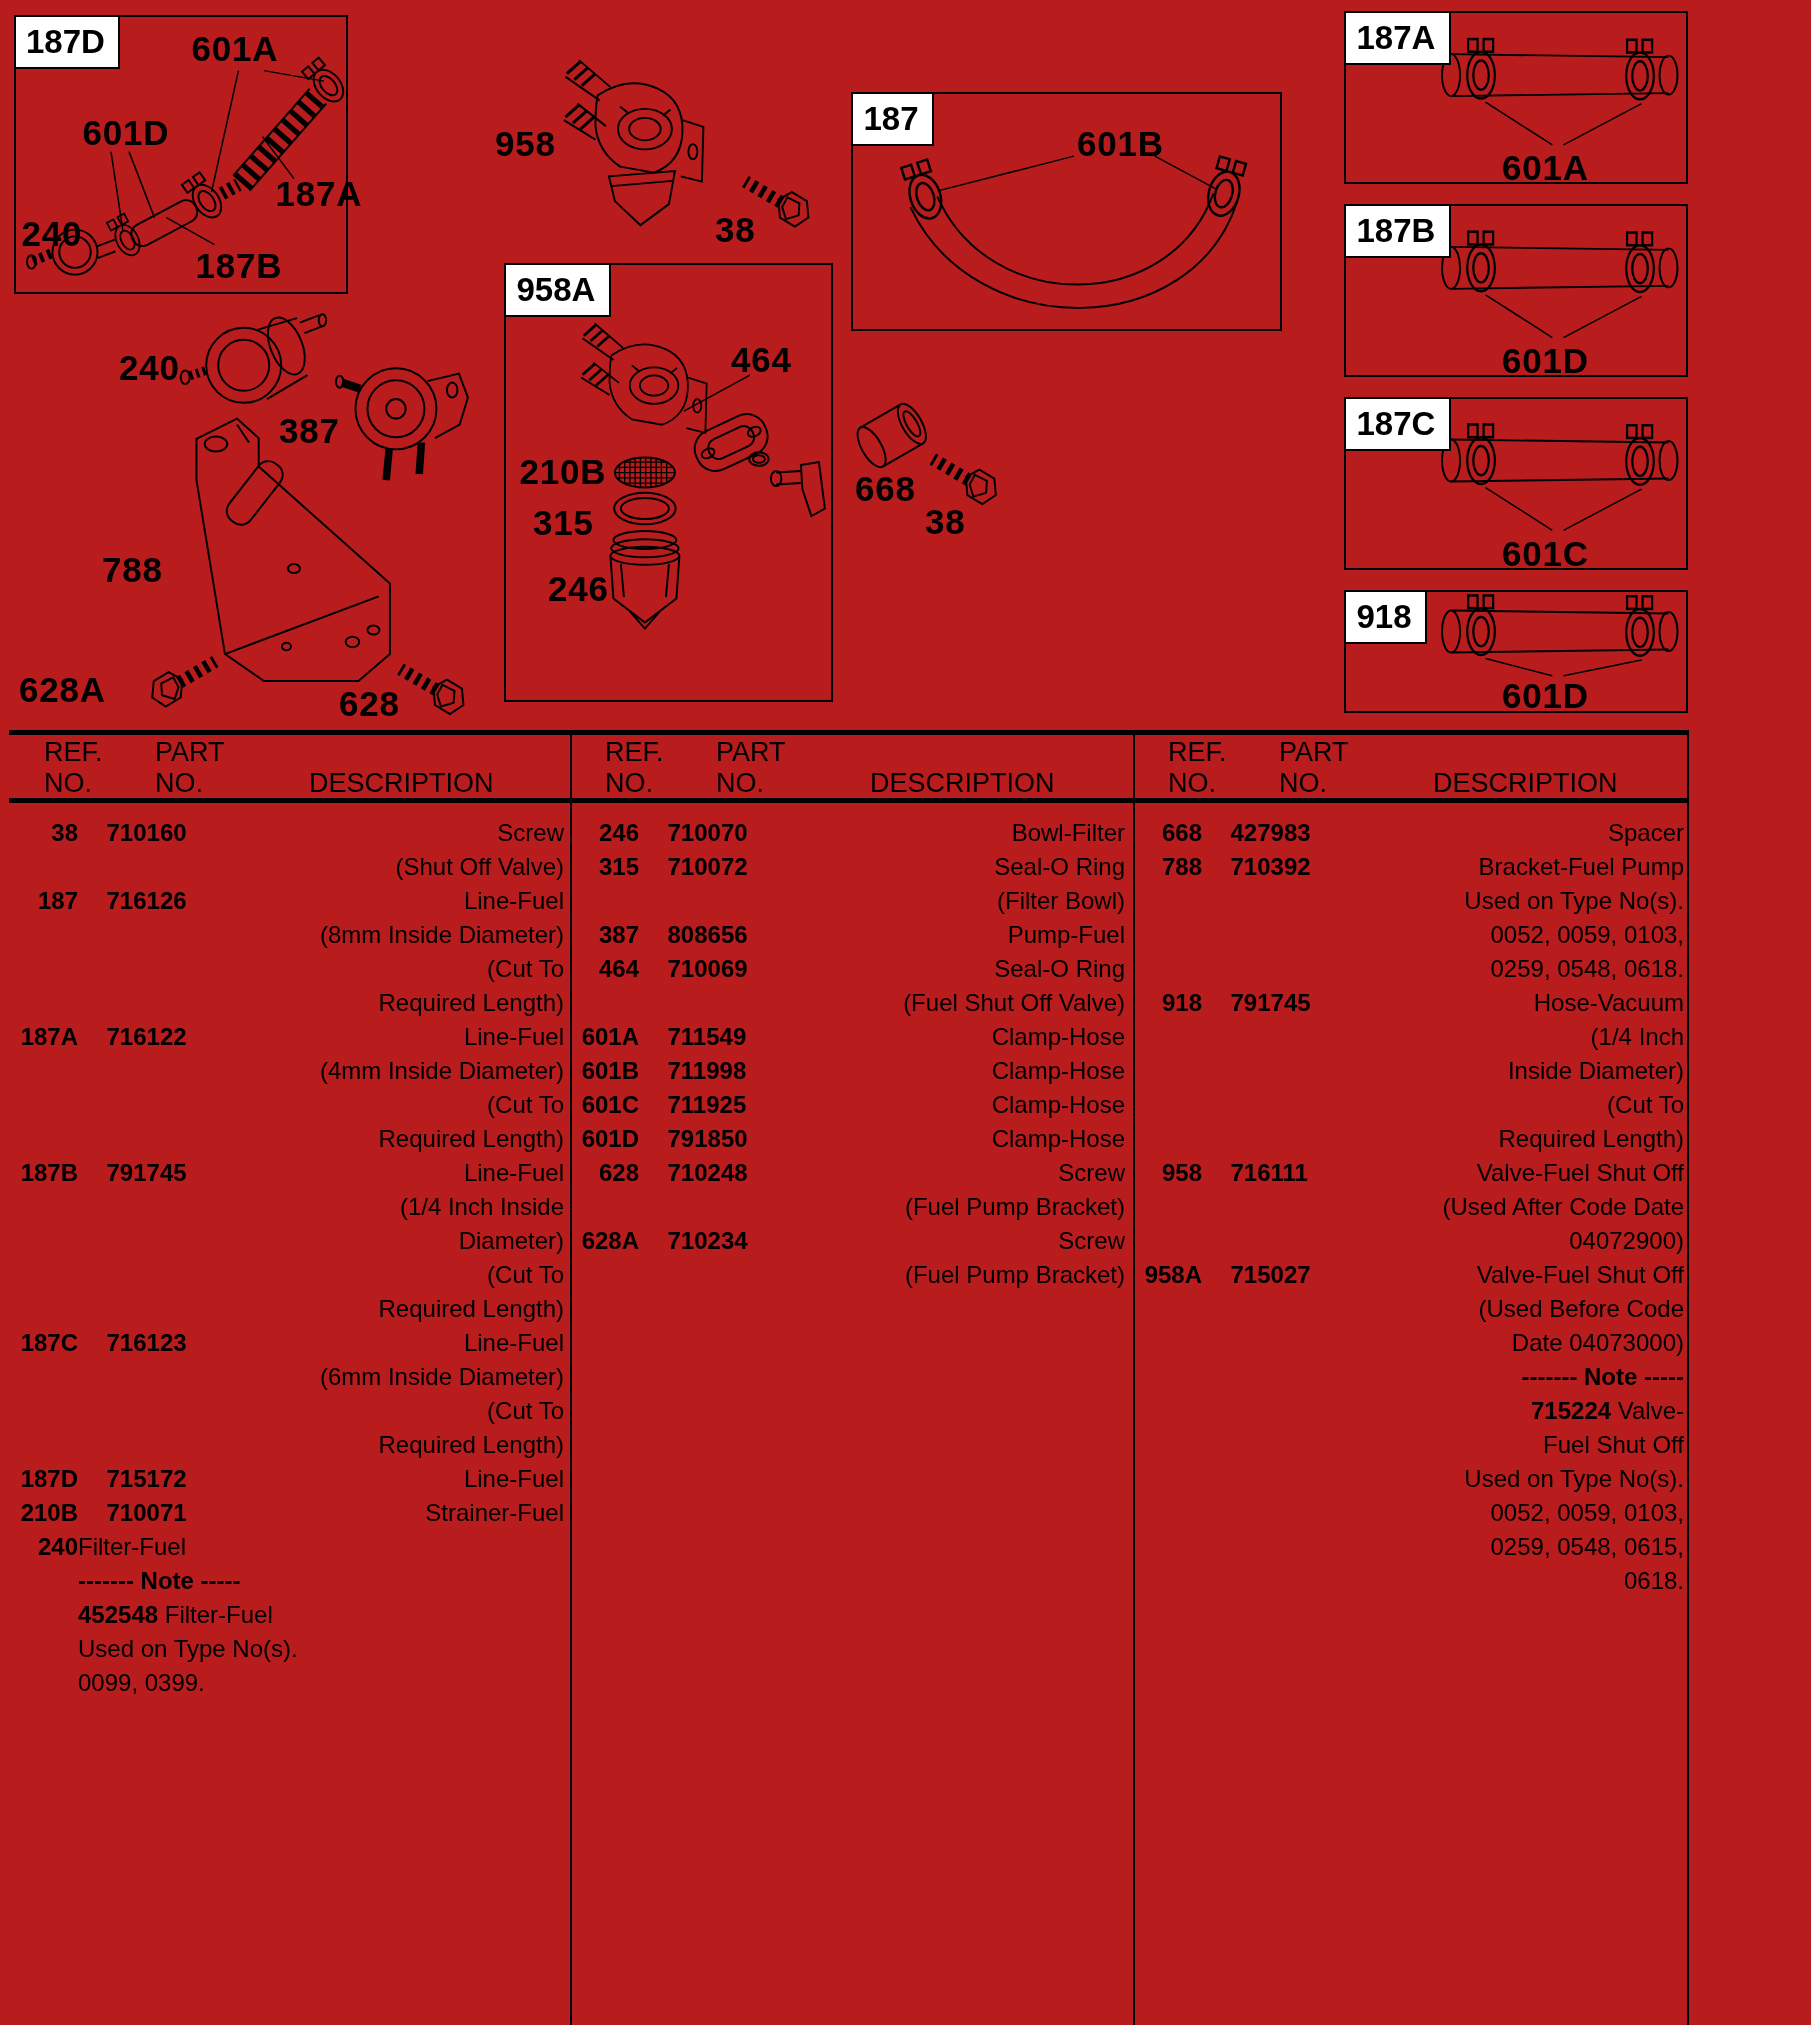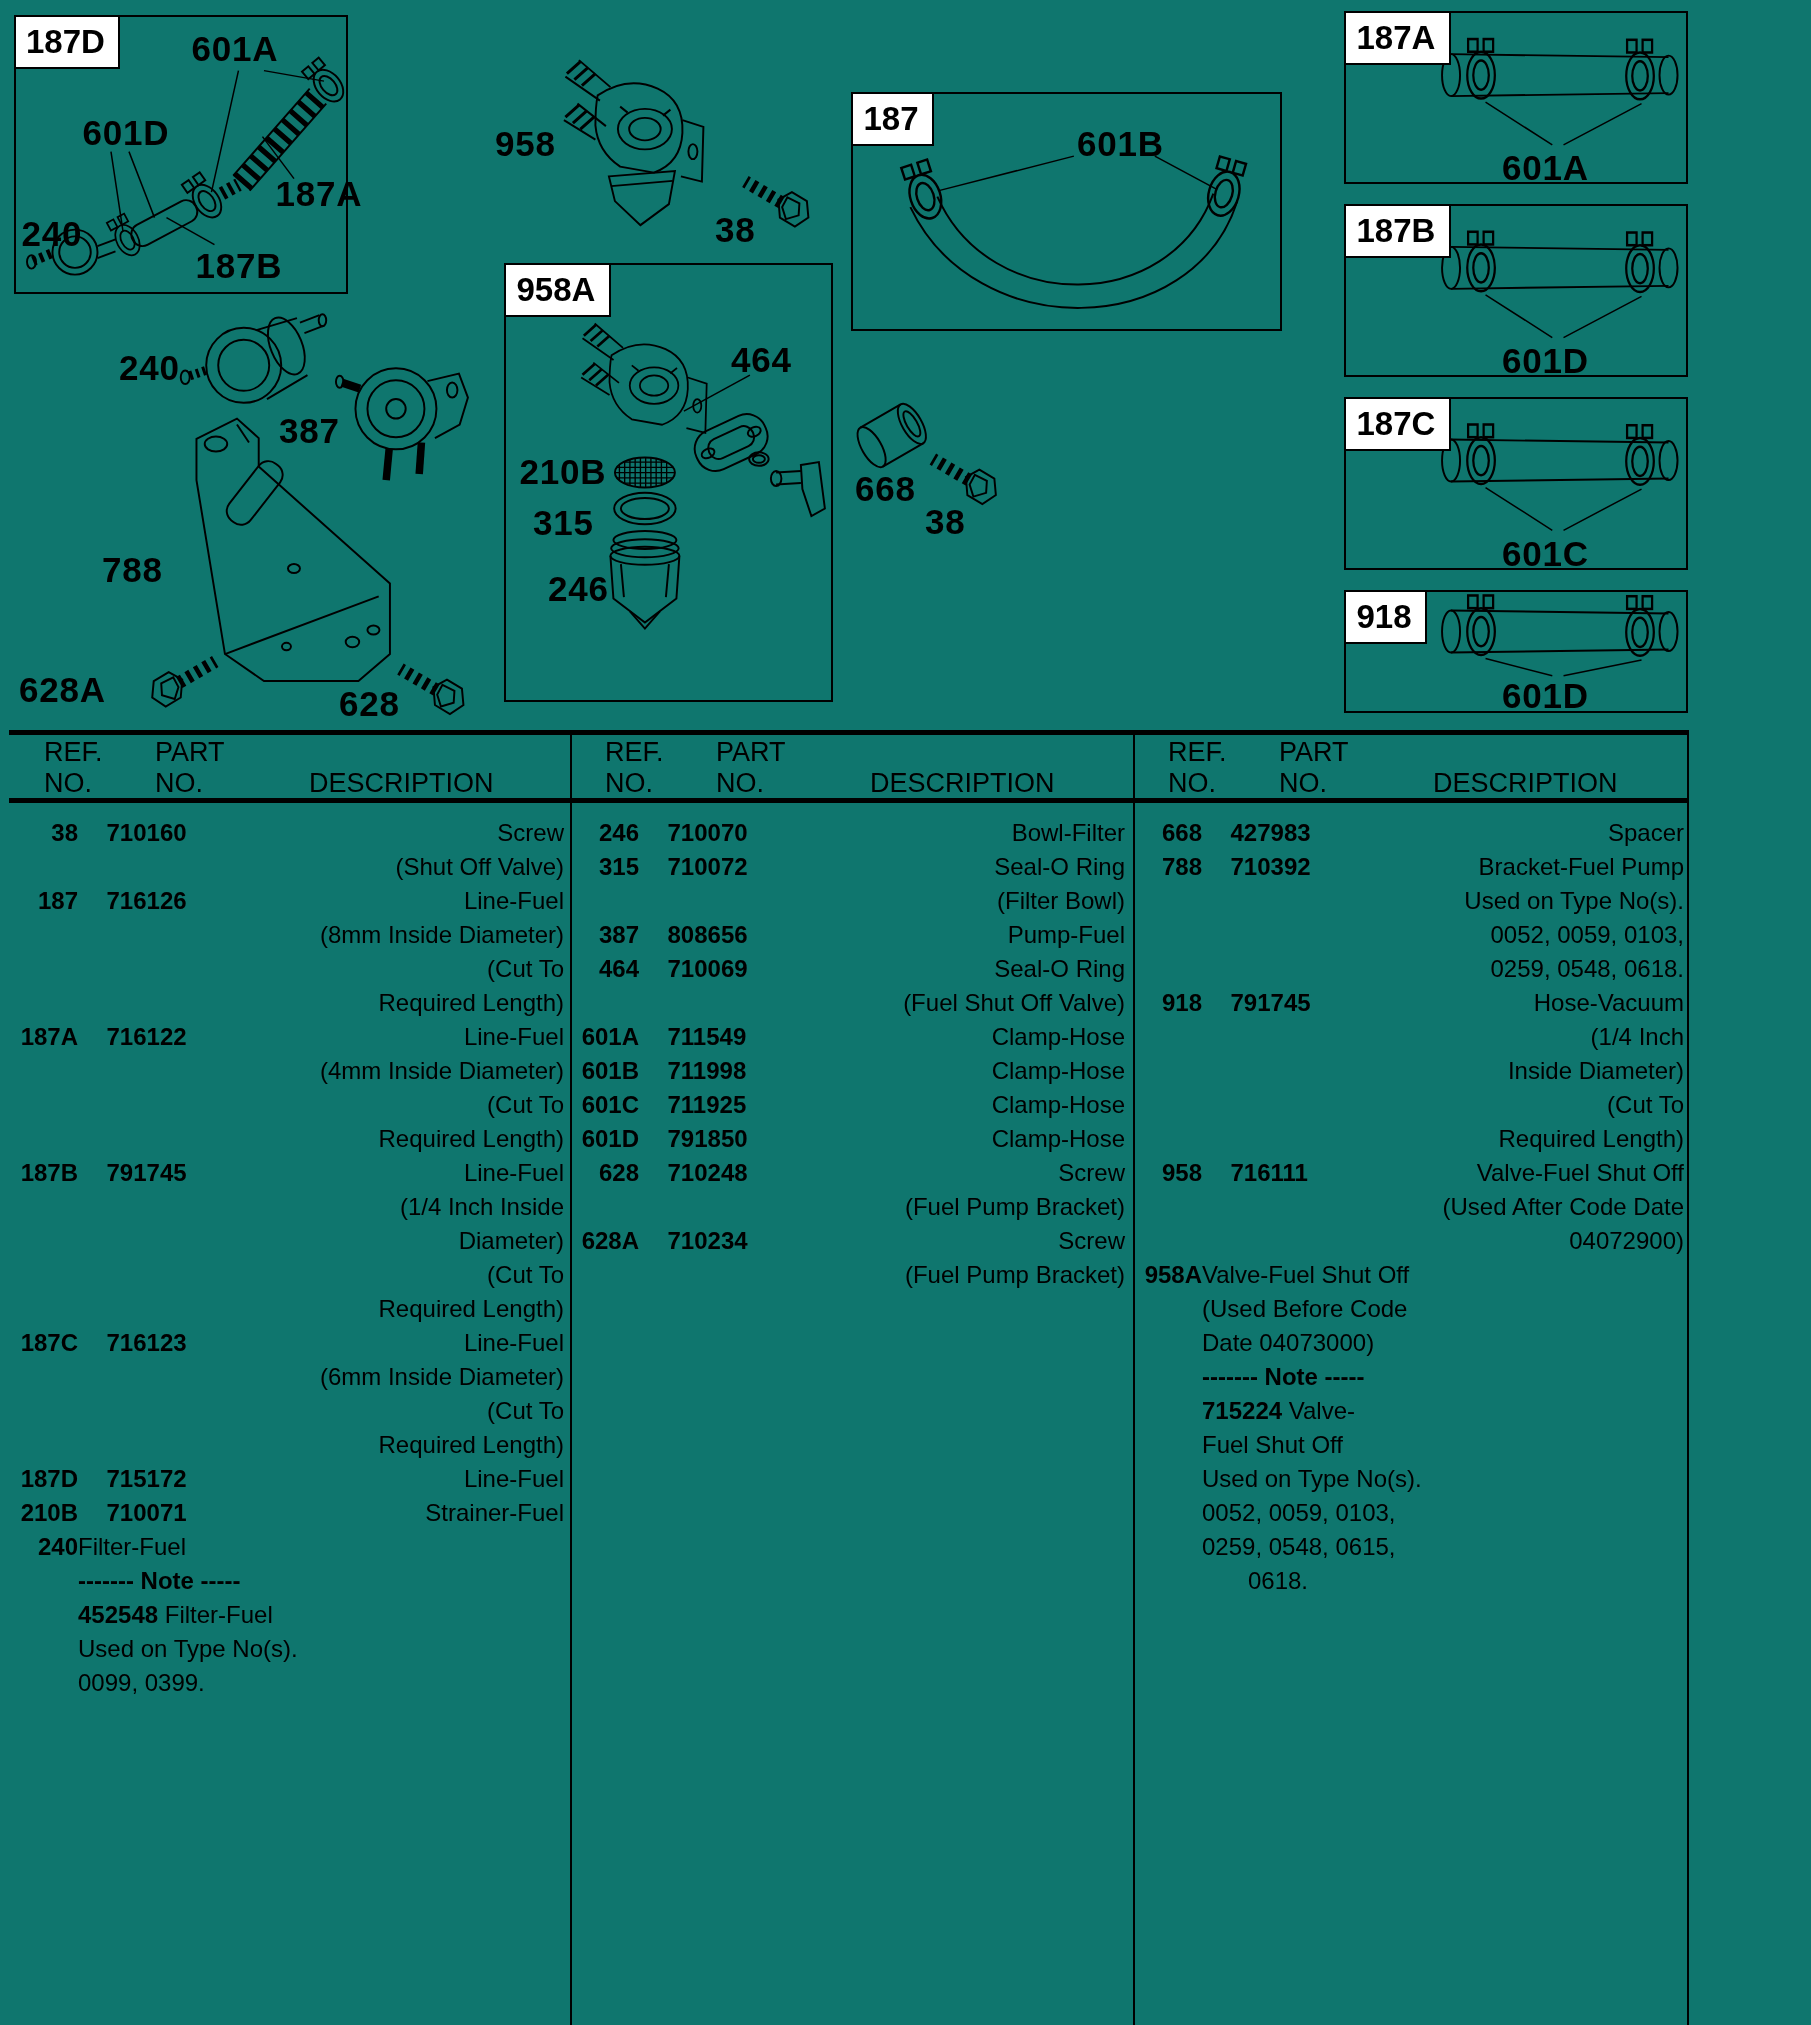--- a/index.html
+++ b/index.html
@@ -1,16 +1,16 @@
 <!DOCTYPE html>
 <html style="font-size:12px"><head>
 <meta charset="utf-8">
 <style>
   html,body{margin:0;padding:0;background:#888;}
-  .page{position:relative;width:1811px;height:2025px;background:#0f766e;
+  .page{position:relative;width:1811px;height:2025px;background:#b91c1c;
         font-family:"Liberation Sans",sans-serif;color:#000;overflow:hidden;}
   svg.art{position:absolute;left:0;top:0;pointer-events:none;}
   .pbox{position:absolute;border:2.3px solid #000;box-sizing:border-box;}
   .tag{position:absolute;left:0;top:0;border-right:2.3px solid #000;border-bottom:2.3px solid #000;
        background:#fff;font-weight:700;font-size:33px;line-height:1;padding:7.5px 13.5px 9px 10.5px;}
   .cl{position:absolute;font-weight:700;font-size:35px;line-height:1;letter-spacing:0.8px;white-space:nowrap;}
   .hrule{position:absolute;background:#000;height:5.3px;}
   .vrule{position:absolute;background:#000;width:2.3px;}
   .thead{position:absolute;font-size:27px;line-height:31px;}
   .thead div{white-space:nowrap;}
@@ -503,20 +503,21 @@
         <div class="tpart">716111</div>
         <div class="tdesc">
           <div class="dline">Valve-Fuel Shut Off</div>
           <div class="dline">(Used After Code Date</div>
           <div class="dline">04072900)</div>
         </div>
       </div>
 
       <div class="trow">
         <div class="tref">958A</div>
+        <div class="tpart">715027</div>
         <div class="tdesc">
           <div class="dline">Valve-Fuel Shut Off</div>
           <div class="dline">(Used Before Code</div>
           <div class="dline">Date 04073000)</div>
           <div class="dline" style="font-weight: 700;">------- Note -----</div>
           <div class="dline"><b>715224</b> Valve-</div>
           <div class="dline">Fuel Shut Off</div>
           <div class="dline">Used on Type No(s).</div>
           <div class="dline">0052, 0059, 0103,</div>
           <div class="dline">0259, 0548, 0615,</div>

